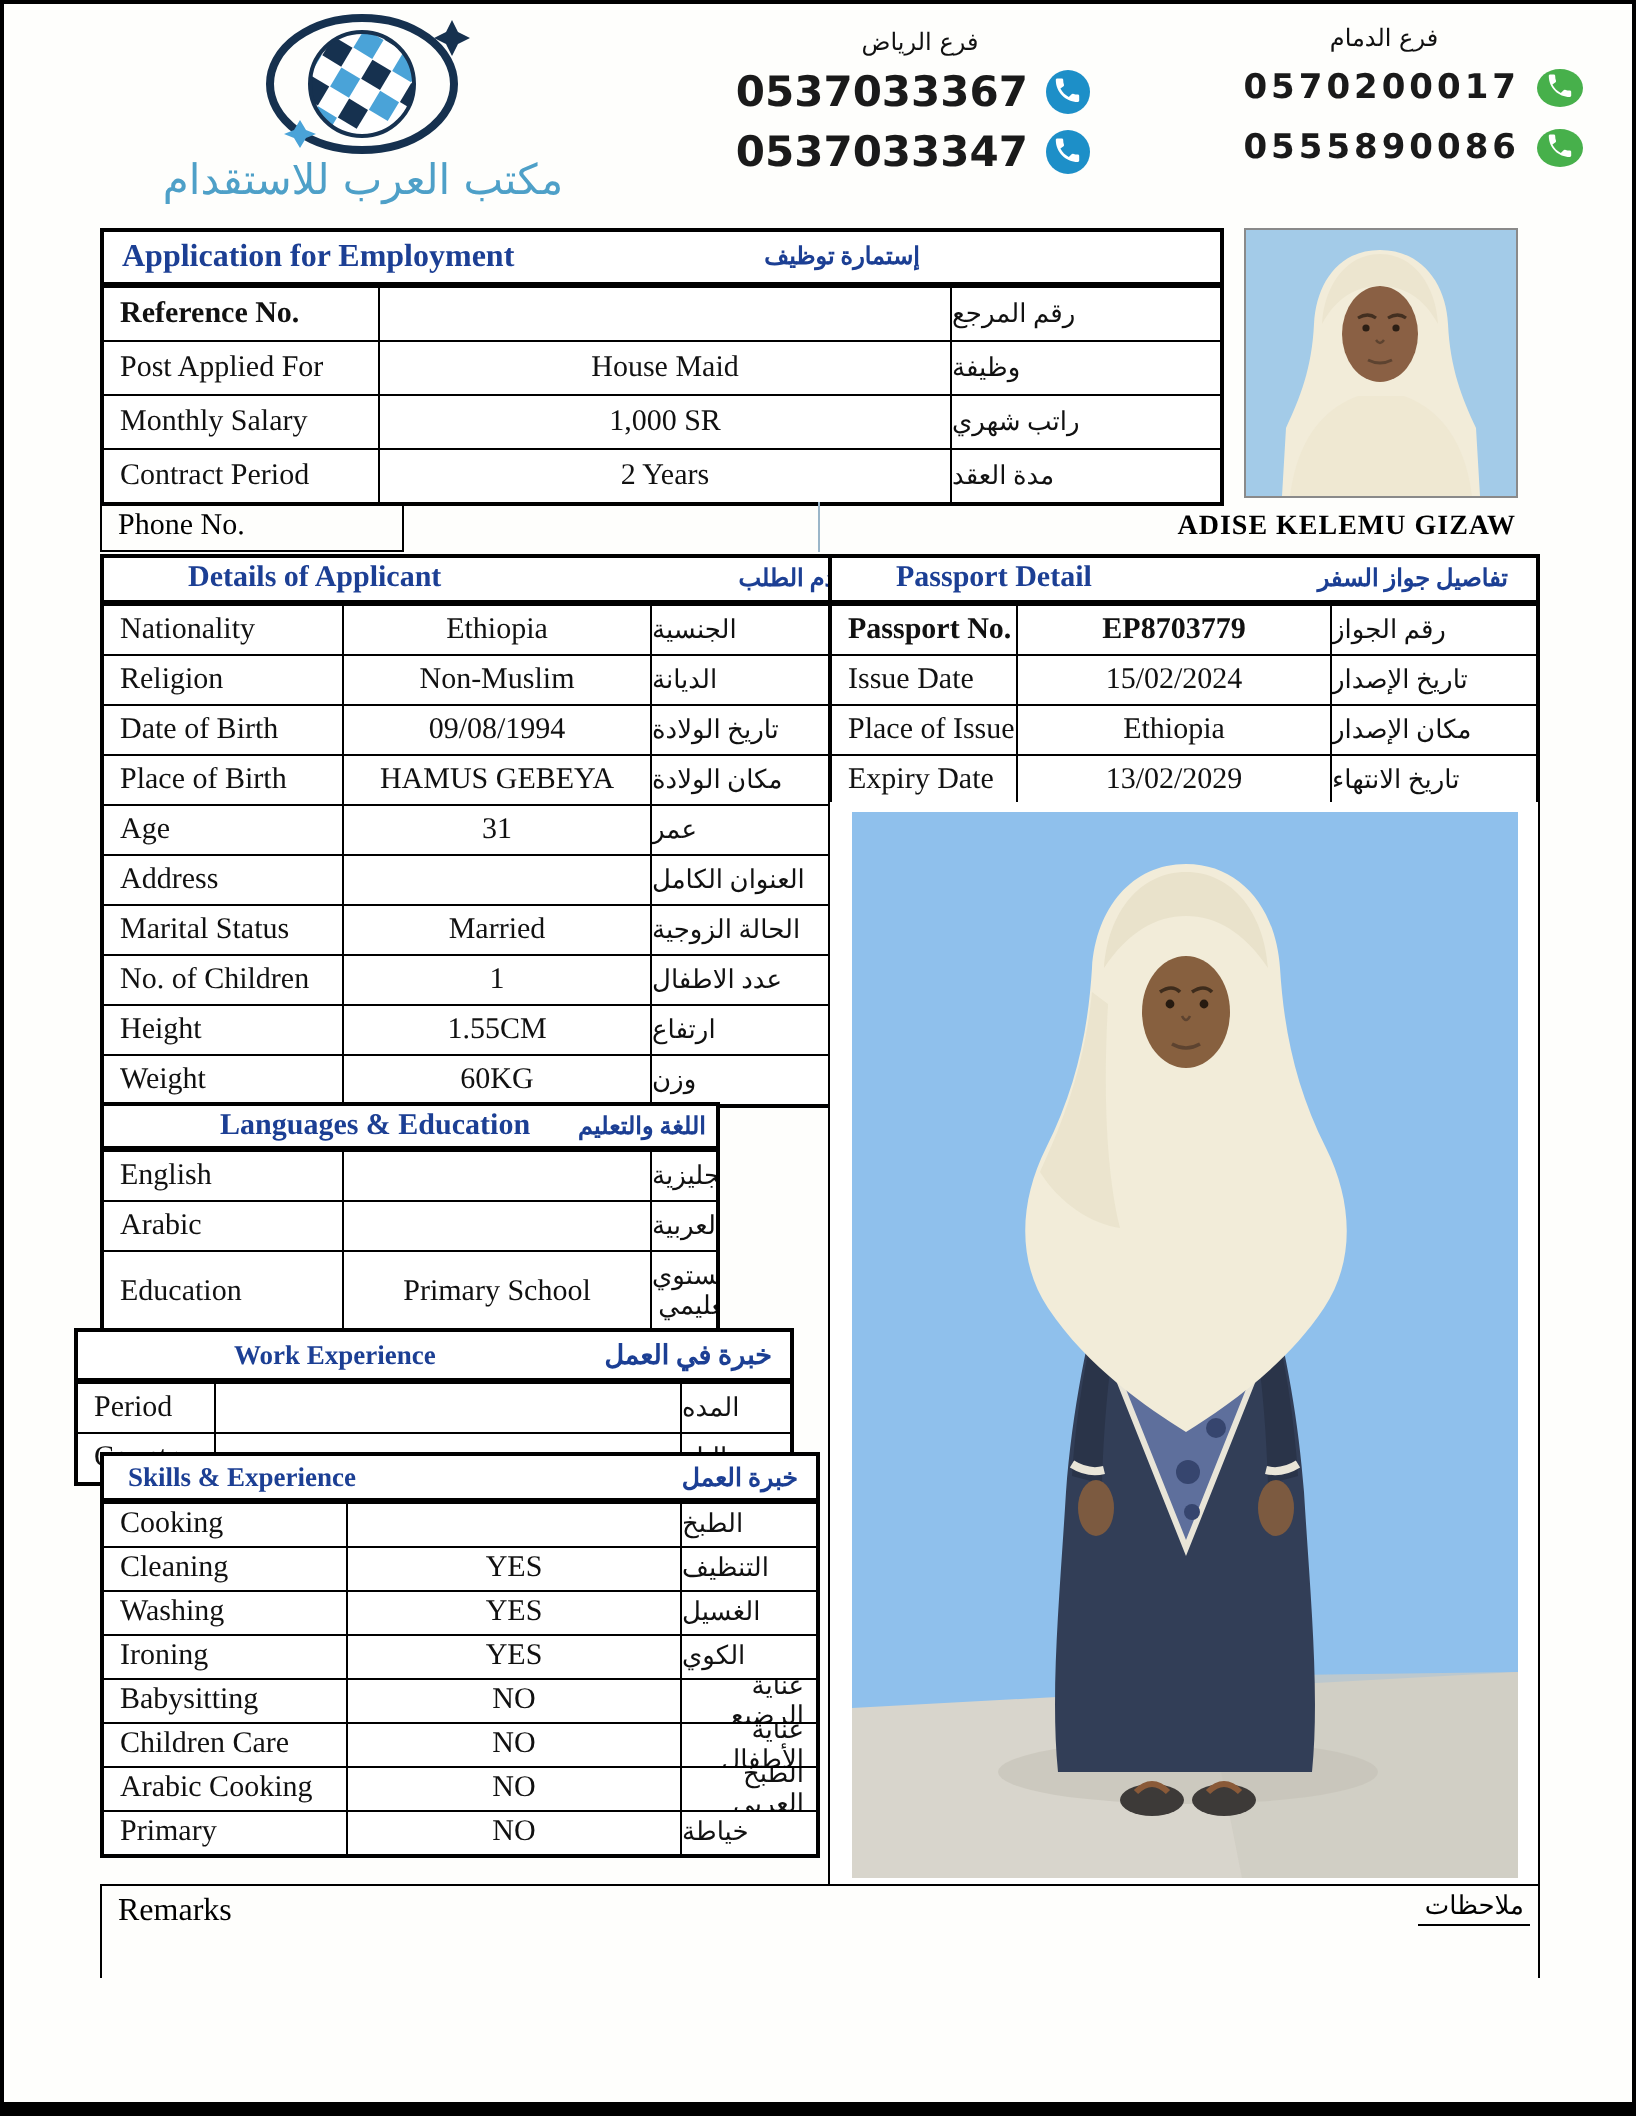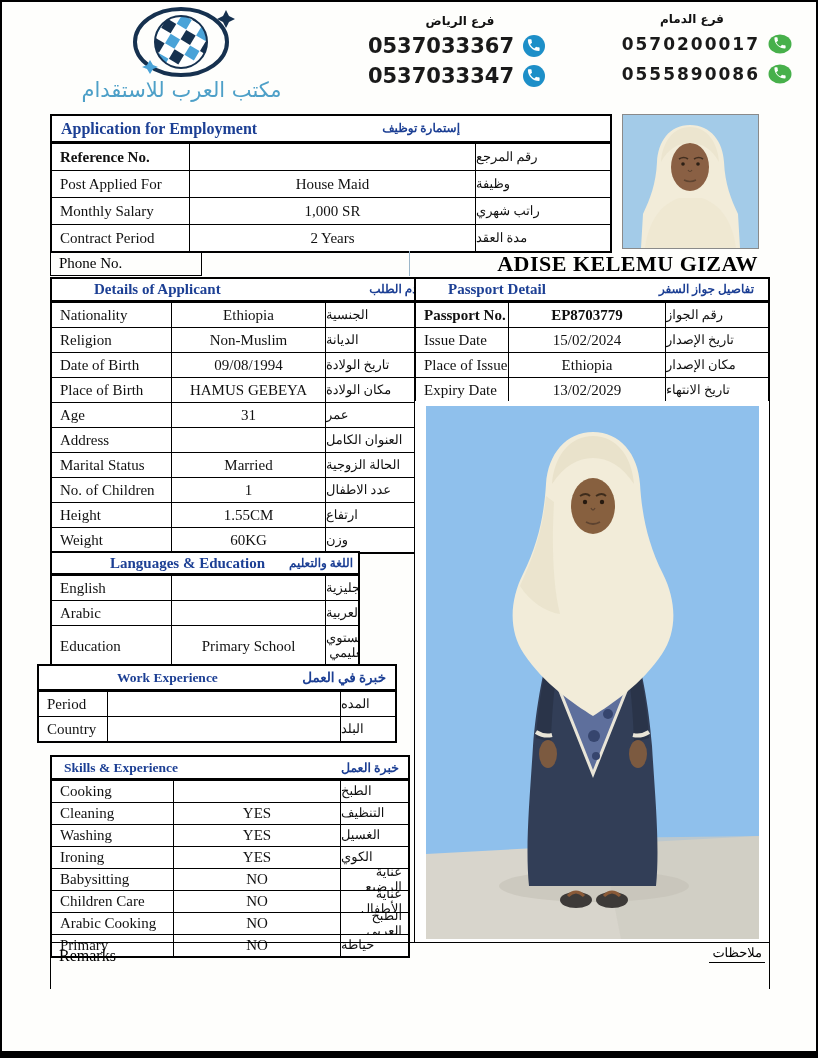--- a/index.html
+++ b/index.html
@@ -8,21 +8,21 @@
           border:2px solid #000; border-bottom:7px solid #000; overflow:hidden; }
 
   
   .hdr { position:absolute; left:0; top:0; width:100%; height:104px; }
   .logo { position:absolute; left:42px; top:4px; width:275px; text-align:center; }
   .logo svg { display:block; margin:0 auto; }
   .logo-name { font-family:"DejaVu Sans",sans-serif; color:#4ea0c8; font-size:21px; letter-spacing:1px; direction:rtl; margin-top:-4px; }
   .branch { position:absolute; top:12px; font-family:"DejaVu Sans",sans-serif; }
   .branch-riyadh { left:372px; width:172px; }
   .branch-dammam { left:590px; width:200px; top:10px; }
-  .branch-title { text-align:center; font-weight:bold; font-size:12px; direction:rtl; color:#111; margin-bottom:6px; }
+  .branch-title { text-align:center; font-weight:normal; font-size:12px; direction:rtl; color:#111; margin-bottom:6px; }
   .phone-line { display:flex; align-items:center; justify-content:flex-end; gap:8px; margin-bottom:6px; }
   .phone-num { font-weight:bold; color:#1a1a1a; }
   .branch-riyadh .phone-num { font-size:21px; }
   .branch-dammam .phone-num { font-size:17px; letter-spacing:2px; }
   .picon { width:24px; height:24px; flex:0 0 auto; }
 
   
   .sec { position:absolute; border:2px solid #000; background:#fff; }
   .sec-head { display:flex; align-items:center; justify-content:space-between;
               border-bottom:2px solid #000; color:#1c3f94; font-weight:bold; }
@@ -47,38 +47,38 @@
   .headshot svg { display:block; }
 
   
   .phonerow { position:absolute; left:48px; top:249px; width:360px; height:25px; display:grid; grid-template-columns:152px 1fr; }
   .phonerow .pl { border:1px solid #000; border-top:none; display:flex; align-items:center; padding-left:8px; font-size:15px; }
   .phonerow .pv { border-right:1px solid #9bb6c9; }
 
   
   .name { position:absolute; left:412px; top:249px; width:356px; height:26px;
           display:flex; align-items:center; justify-content:flex-end; padding-right:12px;
-          font-weight:bold; font-size:22px; letter-spacing:.5px; }
+          font-weight:bold; font-size:14px; letter-spacing:.5px; }
 
   
   .det  { left:48px; top:275px; width:420px; }
   .det .sec-head { height:23px; padding:0 5px 0 42px; }
   .det .trow { grid-template-columns:120px 154px 1fr; height:25px; }
 
   .lang { left:48px; top:549px; width:310px; }
   .lang .sec-head { height:22px; padding:0 5px 0 58px; }
   .lang .trow { grid-template-columns:120px 154px 1fr; height:25px; }
   .lang .trow.tall { height:41px; }
 
   .work { left:35px; top:662px; width:360px; }
   .work .sec-head { height:25px; padding:0 9px 0 78px; }
   .work .sec-head .en, .work .sec-head .ar { font-size:13.5px; }
   .work .trow { grid-template-columns:69px 233px 1fr; height:25px; }
 
-  .skill { left:48px; top:753px; width:360px; }
+  .skill { left:48px; top:724px; width:360px; }
   .skill .sec-head { height:23px; padding:0 9px 0 12px; }
   .skill .sec-head .en { font-size:13.5px; }
   .skill .sec-head .ar { font-size:12.5px; }
   .skill .trow { grid-template-columns:122px 167px 1fr; height:22px; }
 
   
   .pass { left:412px; top:275px; width:356px; }
   .pass .sec-head { height:23px; padding:0 14px 0 32px; }
   .pass .trow { grid-template-columns:93px 157px 1fr; height:25px; }
   .pass .trow.bold-label .c.en, .pass .trow.bold-label .c.val { font-weight:bold; }

